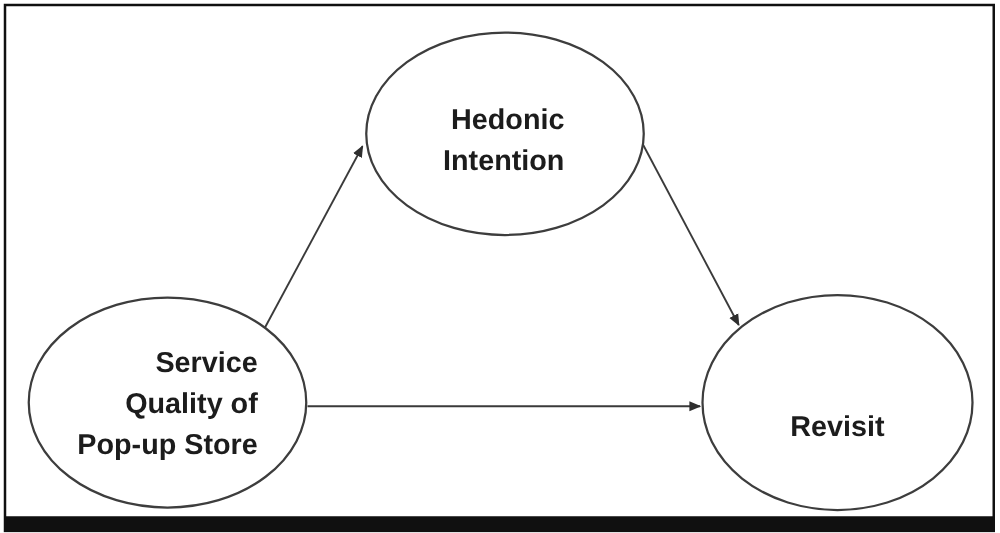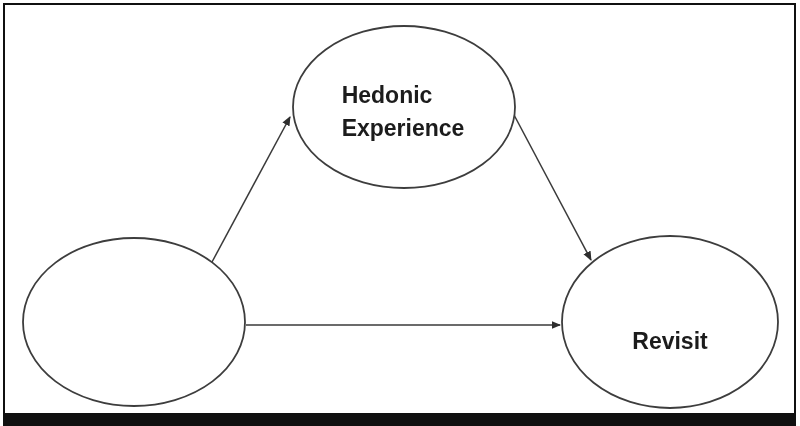--- a/index.html
+++ b/index.html
@@ -29,21 +29,21 @@
   svg.diagram-canvas {
     position: absolute;
     left: 0;
     top: 0;
     width: 800px;
     height: 426px;
   }
   .node-label {
     position: absolute;
     transform: translate(-50%, -50%);
-    text-align: left;
+    text-align: right;
     color: #1c1c1c;
     font-size: 23px;
     font-weight: 600;
     line-height: 33px;
     white-space: nowrap;
     letter-spacing: 0px;
   }
   .node-label span { display: block; }
 </style>
 </head>
@@ -61,22 +61,27 @@
 
     <line x1="212" y1="262" x2="290" y2="117" stroke="#3a3a3a" stroke-width="1.5" marker-end="url(#arrowhead)"></line>
     <line x1="513" y1="113" x2="591" y2="260" stroke="#3a3a3a" stroke-width="1.5" marker-end="url(#arrowhead)"></line>
     <line x1="246" y1="325" x2="560" y2="325" stroke="#3a3a3a" stroke-width="1.5" marker-end="url(#arrowhead)"></line>
 
     <ellipse cx="134" cy="322" rx="111" ry="84" fill="#ffffff" stroke="#3d3d3d" stroke-width="1.8"></ellipse>
     <ellipse cx="404" cy="107" rx="111" ry="81" fill="#ffffff" stroke="#3d3d3d" stroke-width="1.8"></ellipse>
     <ellipse cx="670" cy="322" rx="108" ry="86" fill="#ffffff" stroke="#3d3d3d" stroke-width="1.8"></ellipse>
   </svg>
 
+  <div class="node-label" style="left:134px; top:323px;">
+    <span>Service</span>
+    <span>Quality of</span>
+    <span>Pop-up Store</span>
+  </div>
 
   <div class="node-label" style="left:403px; top:112px;">
     <span>Hedonic</span>
-    <span>Experience</span>
+    <span>Intention</span>
   </div>
 
   <div class="node-label" style="left:670px; top:323px;margin-top:18px;">
     <span>Revisit</span>
   </div>
 </div>
 
 </body></html>

